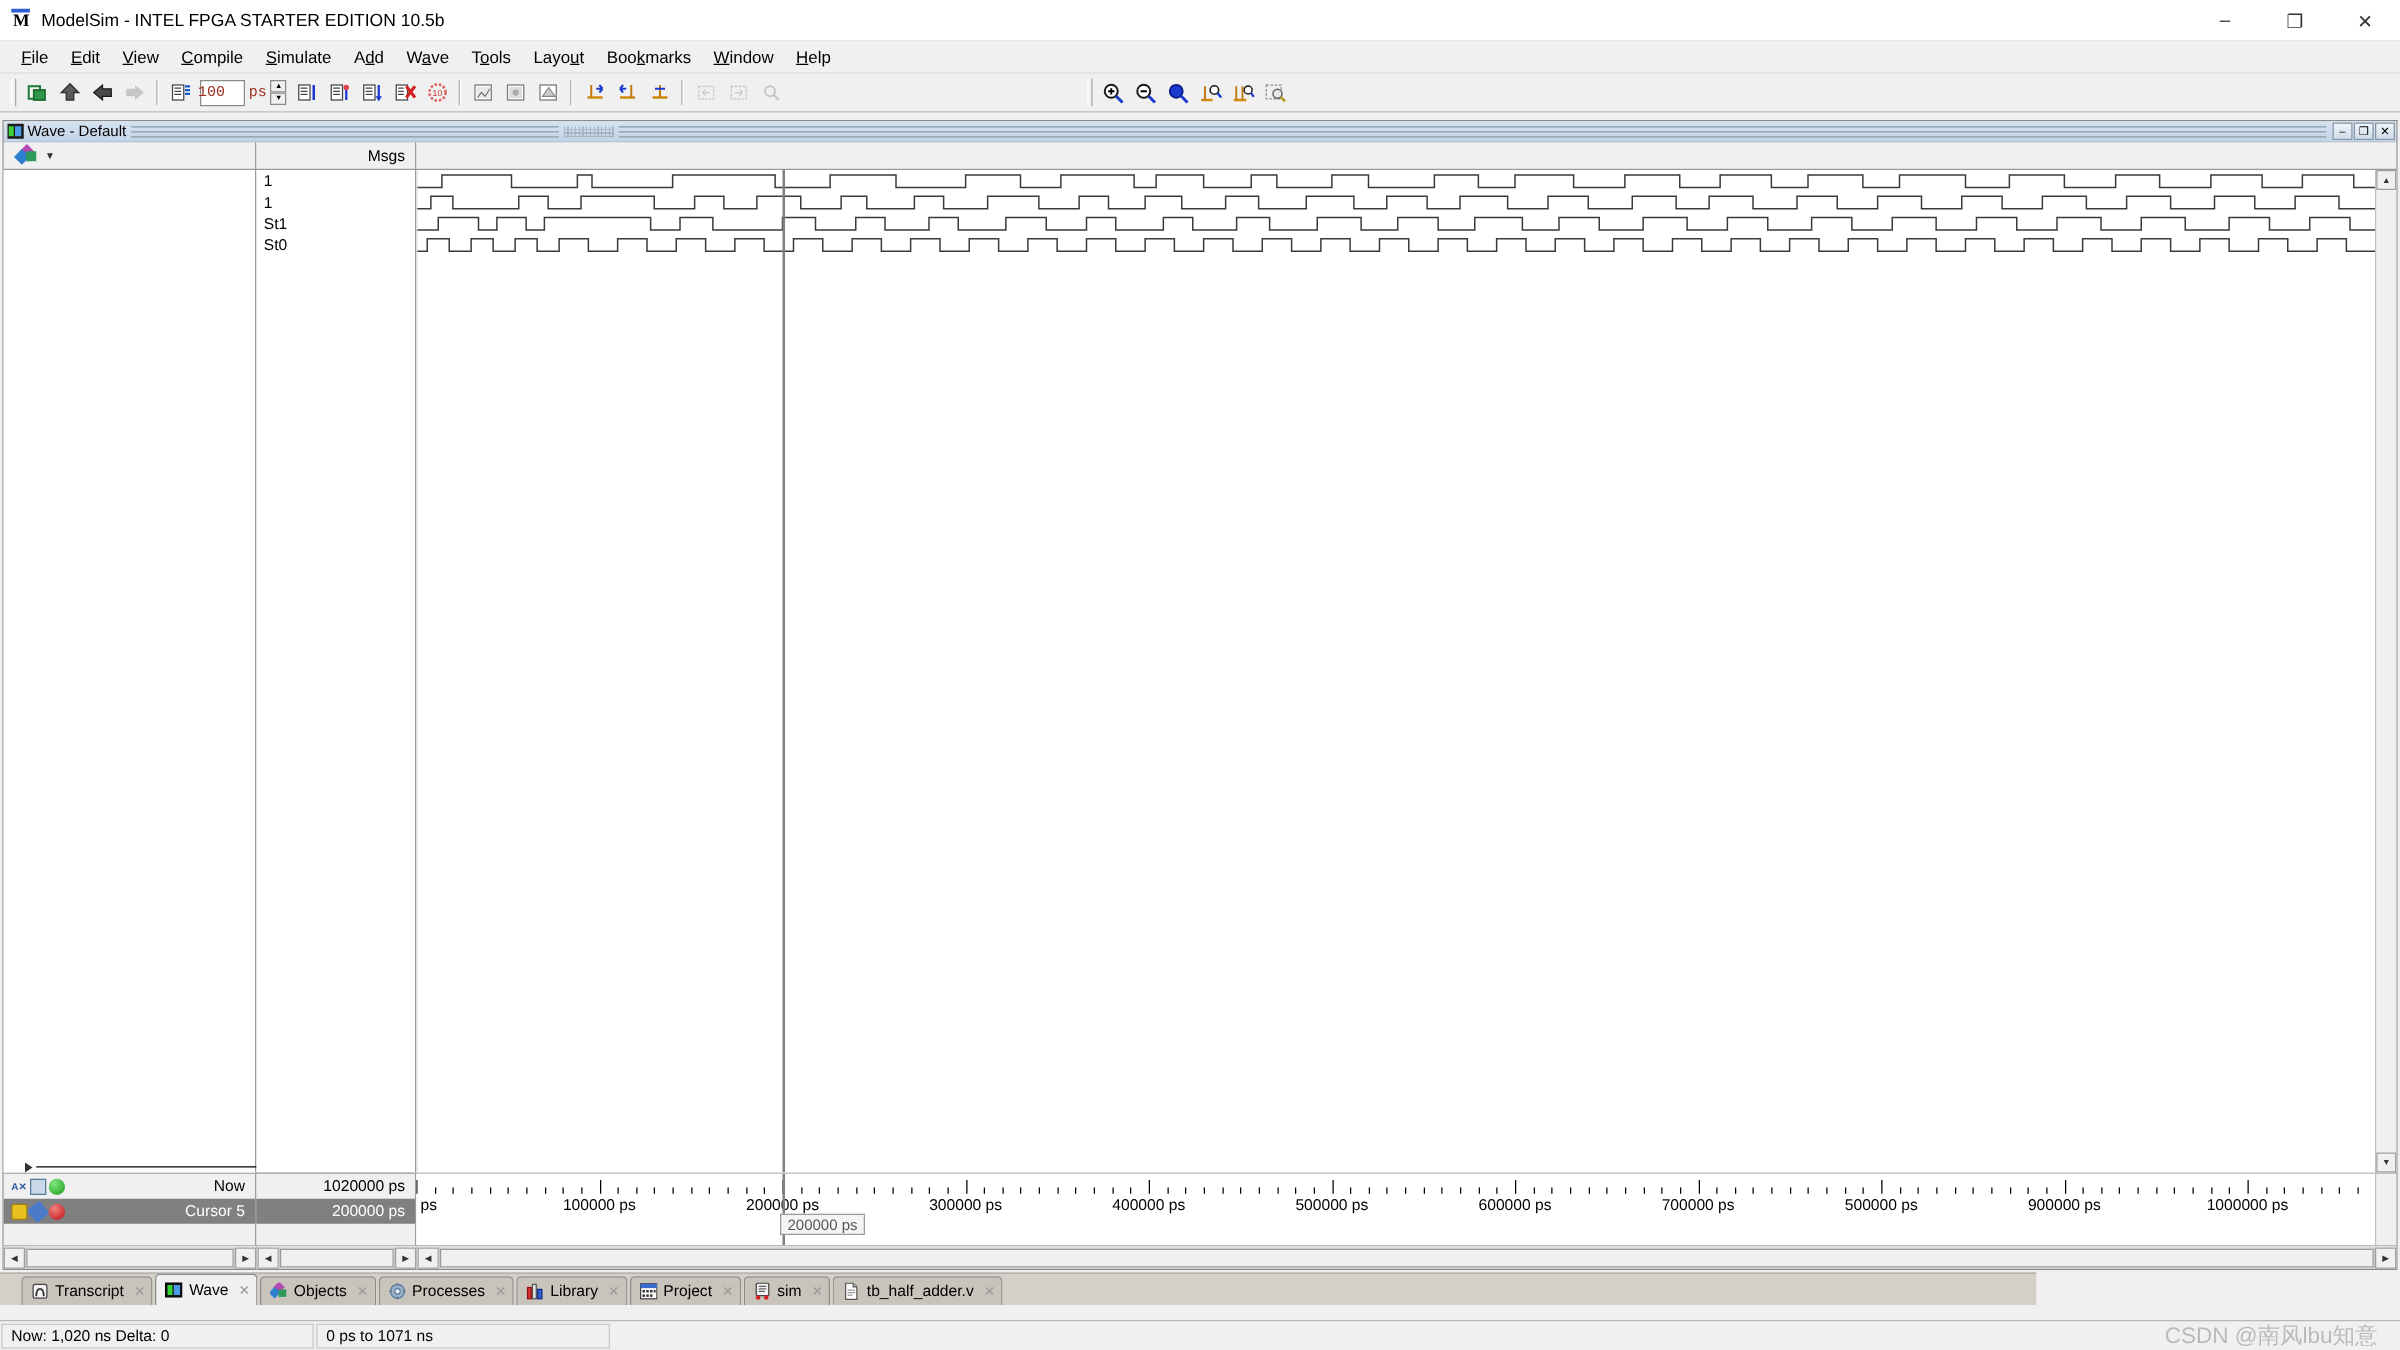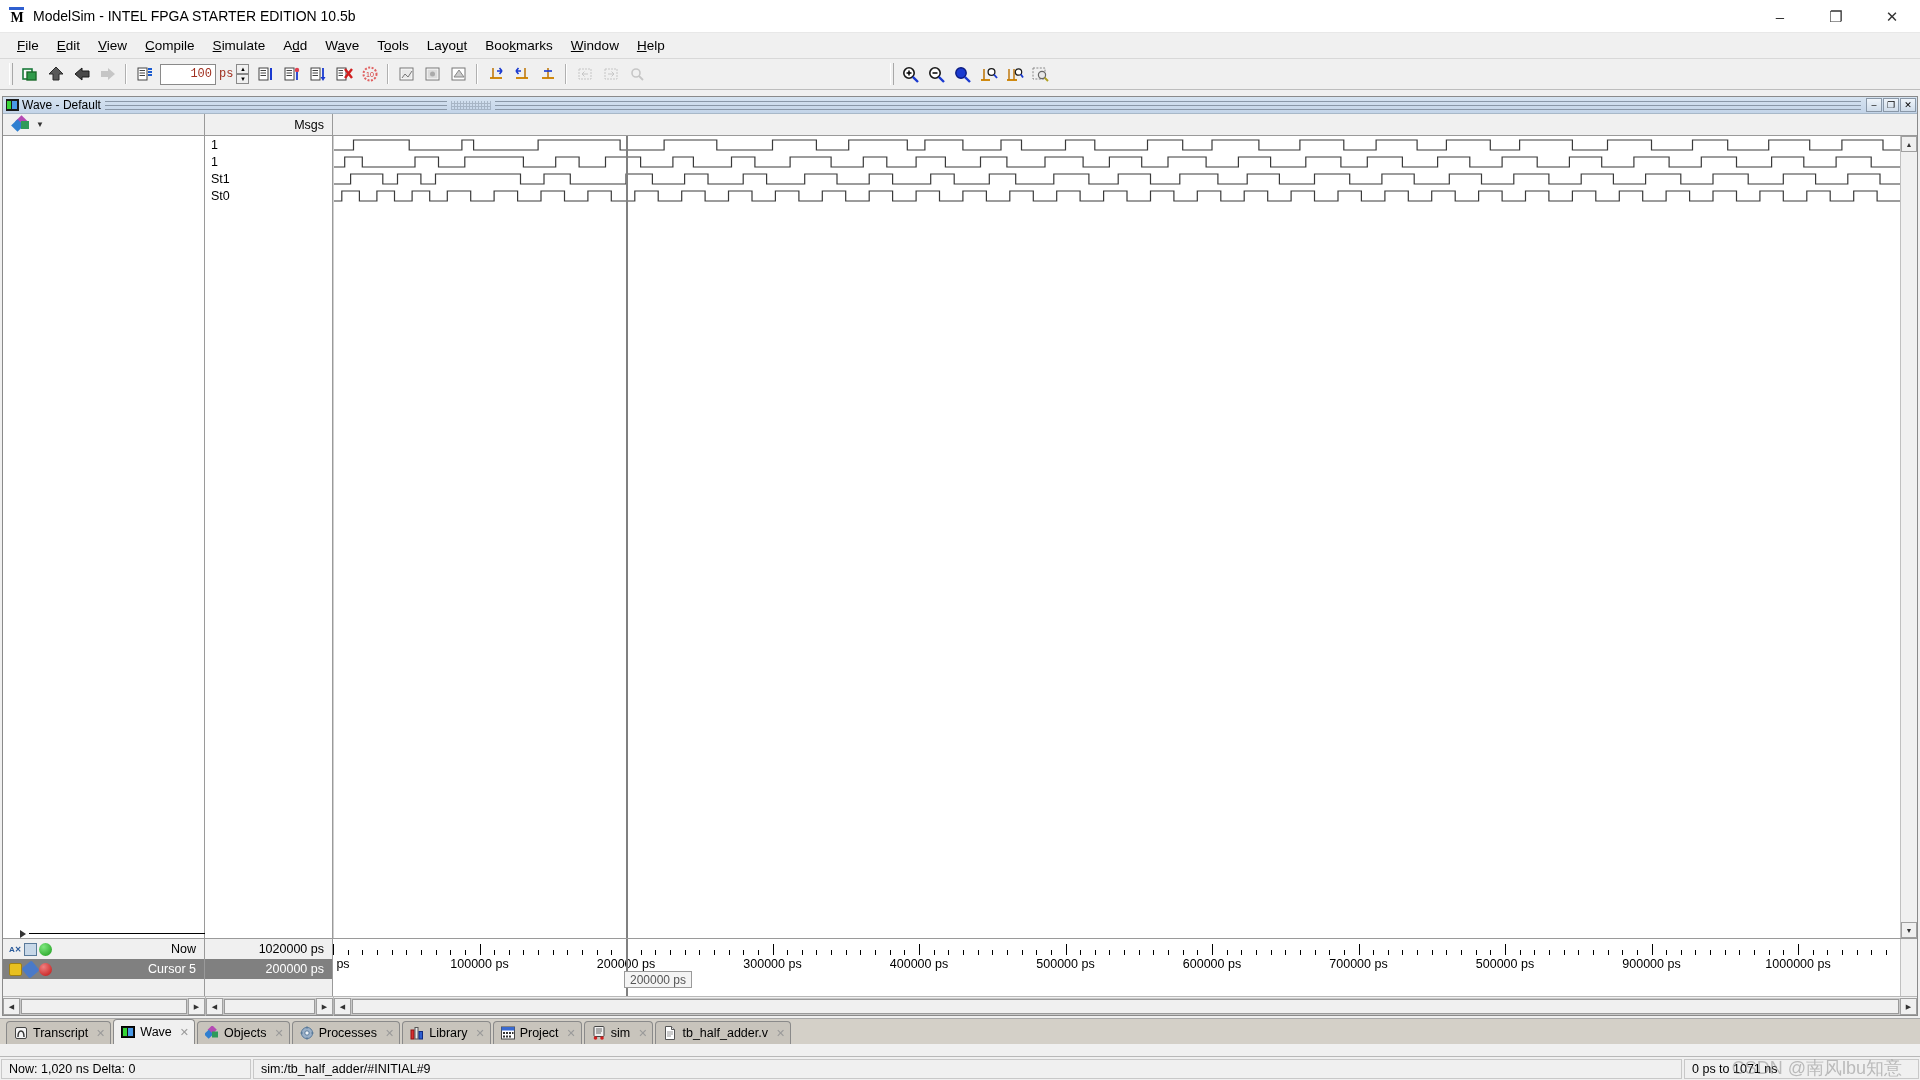--- a/index.html
+++ b/index.html
@@ -86,25 +86,25 @@
     flex: 0 0 auto;
   }
   .tb-grip {
     width: 4px; height: 22px;
     border-left: 1px solid #fff;
     border-right: 1px solid #a8a8a8;
     margin: 0 3px;
     flex: 0 0 auto;
   }
   #time-box {
-    width: 56px; height: 21px;
+    width: 36px; height: 21px;
     background: #fff;
     border: 1px solid #8a8a8a;
     display: flex; align-items: center; justify-content: flex-end;
-    padding-right: 3px;
+    padding-right: 15px;
     font-family: "Liberation Mono", monospace;
     font-size: 12px; color: #a03020;
     margin-left: 2px;
     flex: 0 0 auto;
   }
   #time-spin {
     width: 13px; height: 21px;
     display: flex; flex-direction: column;
     margin-right: 3px;
     flex: 0 0 auto;
@@ -319,24 +319,24 @@
     width: 17px; height: 17px; border: 1px solid #a0a0a0; background: #f0f0f0;
     display: flex; align-items: center; justify-content: center;
     font-size: 7px; color: #333; flex: 0 0 auto;
   }
   .hs-track { height: 17px; background: #ebebeb; border: 1px solid #c8c8c8; flex: 1 1 auto; }
   .hs-thumb { height: 15px; background: #f0f0f0; border: 1px solid #9a9a9a; }
 
   
   #tabbar {
     position: absolute; left: 0; top: 1018px;
-    width: 1920px; height: 26px;
+    width: 1629px; height: 26px;
     background: #d4d0c8;
     display: flex; align-items: flex-end;
-    padding-left: 6px;
+    padding-left: 17px;
     border-top: 1px solid #a8a8a8;
   }
   .tab {
     height: 23px;
     display: flex; align-items: center;
     gap: 5px; padding: 0 5px 0 7px;
     background: #c8c4bc;
     border: 1px solid #8a8a8a;
     border-bottom: none;
     border-radius: 4px 4px 0 0;
@@ -935,16 +935,15 @@
             <line x1="4" y1="10" x2="8" y2="10"></line>
           </g>
         </svg></span>
       <span>tb_half_adder.v</span>
       <span class="tab-x">✕</span>
     </div>
   </div>
 
 <div id="statusbar">
   <div class="sb-cell" id="sb-now">Now: 1,020 ns  Delta: 0</div>
-  <div class="sb-cell" id="sb-path">sim:/tb_half_adder/#INITIAL#9</div>
   <div class="sb-cell" id="sb-range">0 ps to 1071 ns</div>
 </div>
 <div id="watermark">CSDN @南风lbu知意</div>
 
 </body></html>

